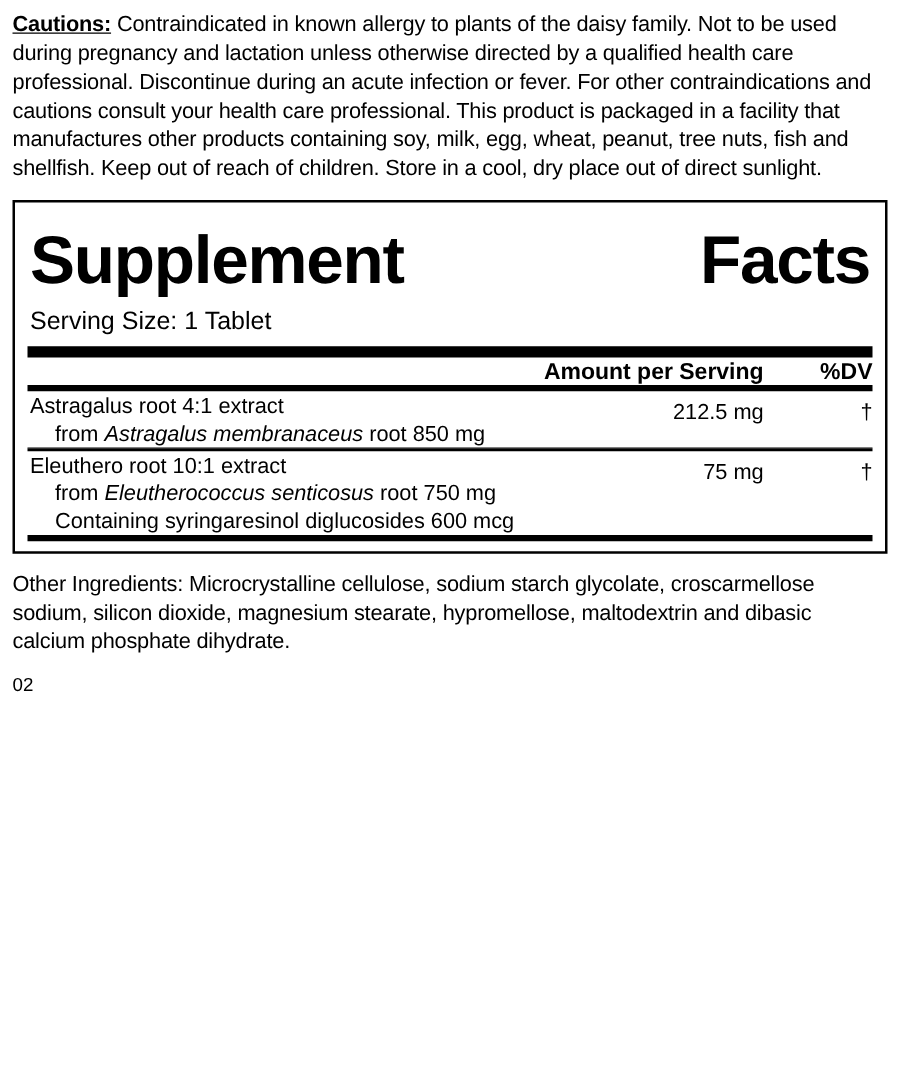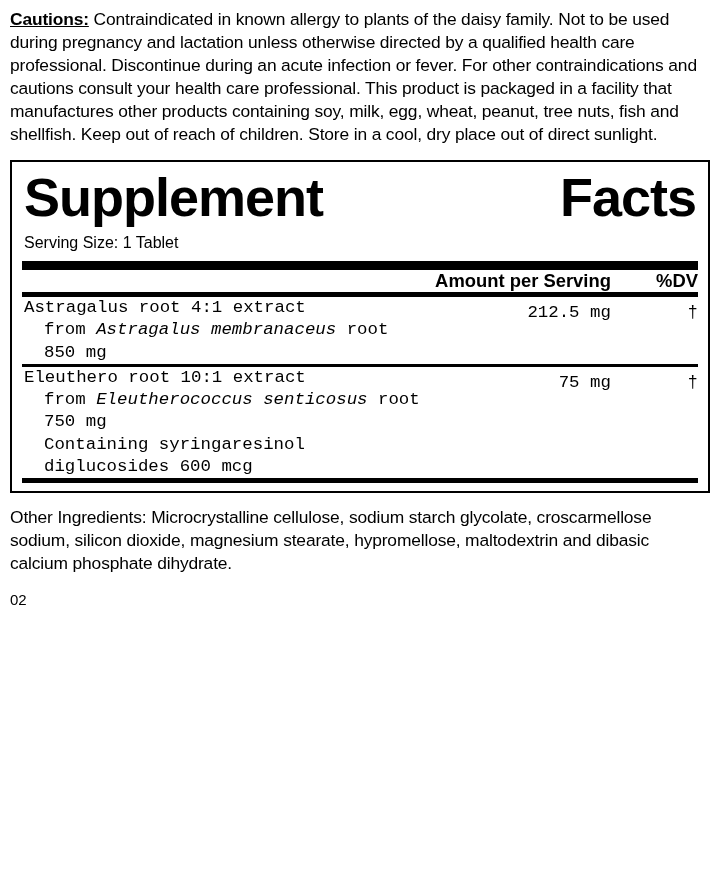--- a/index.html
+++ b/index.html
@@ -32,34 +32,34 @@
   }
   .cautions .lead {
     font-weight: bold;
     text-decoration: underline;
   }
 
   
   .sf-panel {
     border: 2.5px solid #000;
     box-sizing: border-box;
-    padding: 6px 10px 8px 10px;
+    padding: 17px 10px 8px 10px;
     margin: 0 0 0 0;
   }
   .sf-title {
     font-size: 54px;
     font-weight: bold;
     line-height: 1.03;
     letter-spacing: -1px;
     display: flex;
     justify-content: space-between;
     padding: 2px 2px 2px 2px;
   }
   .sf-serving {
-    font-size: 16px;
+    font-size: 20px;
     line-height: 1.3;
     padding-left: 2px;
     margin-top: 6px;
   }
   .rule-thick {
     height: 9px;
     background: #000;
     margin: 7px 0 0 0;
   }
   .rule-med {
@@ -88,21 +88,20 @@
     padding: 4px 0 5px 0;
     text-align: right;
   }
   .col-name  { width: 60%; text-align: left; }
   .col-amt   { width: 28%; text-align: right; padding-right: 6px !important; margin-top: 28px; }
   .col-dv    { width: 12%; text-align: right; }
 
   .nut-row td {
     padding: 5px 0 5px 0;
     line-height: 1.28;
-    font-family: Liberation Mono, monospace;
   }
   .nut-row .col-name { padding-left: 2px; }
   .nut-row .col-amt  { padding-top: 5px; }
   .nut-row .col-dv   { padding-top: 5px; }
   .sub {
     padding-left: 20px;
     display: block;
   }
   .sub em { font-style: italic; }
 

